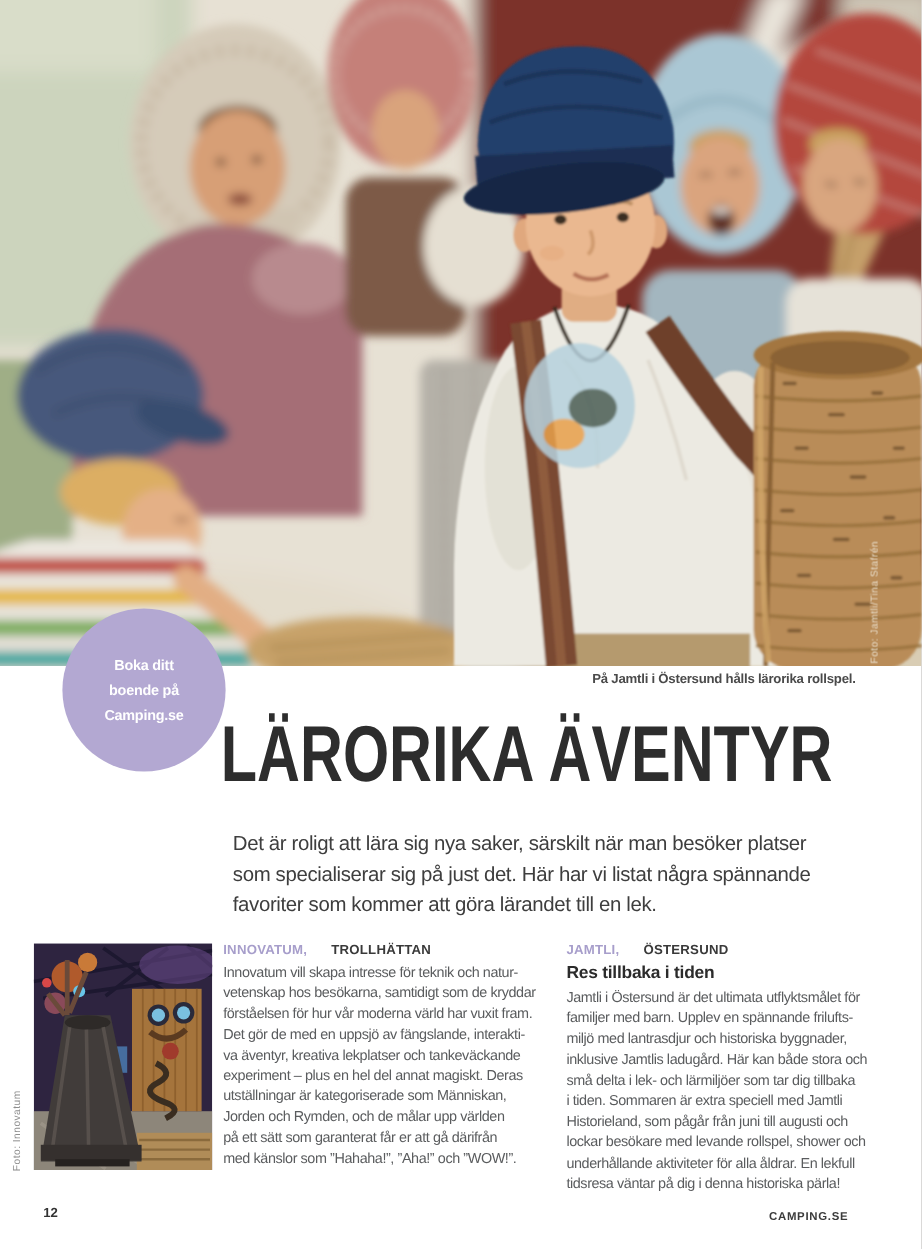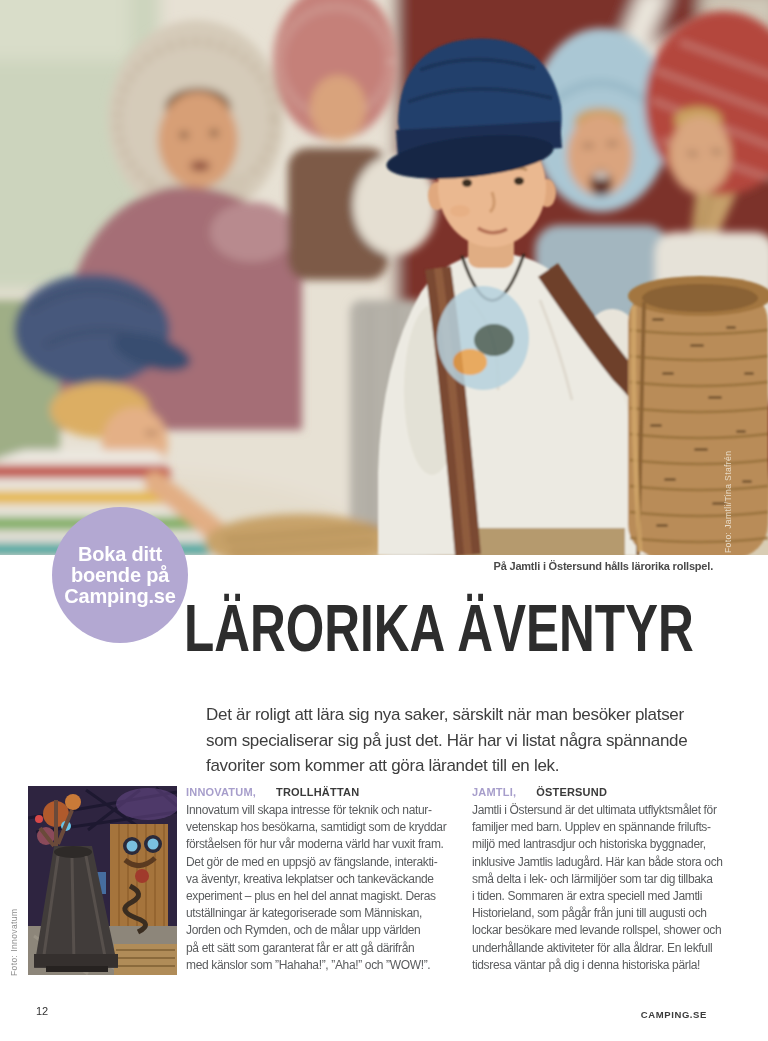--- a/index.html
+++ b/index.html
@@ -12,50 +12,50 @@
   .vcredit{
     writing-mode:vertical-rl;transform:rotate(180deg);
     font-size:8.5px;letter-spacing:.4px;white-space:nowrap;
   }
   .hero-credit{position:absolute;left:723px;top:408px;height:145px;color:rgba(238,230,214,.88);}
   .badge{
     position:absolute;left:52px;top:507px;width:136px;height:136px;border-radius:50%;
     background:#b3a8d2;display:flex;align-items:center;justify-content:center;
   }
   .badge-text{
-    color:#ffffff;font-weight:700;font-size:20px;line-height:21px;text-align:center;
+    color:#ffffff;font-weight:700;font-size:12px;line-height:21px;text-align:center;
     white-space:pre-line;letter-spacing:-.2px;
   }
   .caption{
     position:absolute;right:55px;top:560px;font-size:11px;font-weight:700;color:#4a4a4a;
     letter-spacing:-.2px;
   }
   .headline{
     position:absolute;left:184px;top:595px;margin:0;font-size:66px;line-height:66px;
     font-weight:700;color:#2d2d2d;letter-spacing:0;white-space:nowrap;
     transform:scaleX(.75);transform-origin:left top;
   }
   .intro{
-    position:absolute;left:190px;top:686px;margin:16px;font-size:17px;line-height:25.5px;
+    position:absolute;left:190px;top:686px;margin:4px;font-size:17px;line-height:25.5px;
     color:#3e3e3e;letter-spacing:-.3px;white-space:pre-line;width:max-content;
   }
   .figure{position:absolute;left:28px;top:786px;width:149px;height:189px;margin:0;overflow:hidden;}
   .fig-credit{position:absolute;left:9px;top:884px;height:92px;color:#8d8d8d;}
   .col{position:absolute;top:786px;width:max-content;}
   .col-left{left:186px;}
   .col-right{left:472px;}
   .kicker{font-size:11px;font-weight:700;letter-spacing:.2px;color:#3a3a3a;}
   .kicker .loc{color:#a79ecb;}
   .kicker .city{margin-left:20px;}
   .sec-title{margin:5px 0 0 0;font-size:14.5px;font-weight:700;color:#2b2b2b;letter-spacing:-.2px;}
   .sec-body{
     margin:4px 0 16px 0;font-size:12px;line-height:17.2px;color:#5a5c5e;letter-spacing:-.35px;
     white-space:pre-line;width:max-content;
   }
-  .pagenum{position:absolute;left:36px;top:1005px;font-size:11px;font-weight:400;color:#333333;}
+  .pagenum{position:absolute;left:36px;top:1005px;font-size:11px;font-weight:700;color:#333333;}
   .site{position:absolute;right:61px;top:1009px;font-size:9.5px;font-weight:700;letter-spacing:.6px;color:#3b3b3b;}
 </style>
 </head>
 <body>
 
 <div class="page">
 
   <div class="hero">
     <svg width="768" height="555" viewBox="0 0 768 555">
       <defs>
@@ -276,20 +276,21 @@
 utställningar är kategoriserade som Människan,
 Jorden och Rymden, och de målar upp världen
 på ett sätt som garanterat får er att gå därifrån
 med känslor som ”Hahaha!”, ”Aha!” och ”WOW!”.</p>
   </section>
 
   <section class="col col-right">
     <div class="kicker">
       <span class="loc">JAMTLI,</span><span class="city">ÖSTERSUND</span>
     </div>
+    <h3 class="sec-title">Res tillbaka i tiden</h3>
     <p class="sec-body">Jamtli i Östersund är det ultimata utflyktsmålet för
 familjer med barn. Upplev en spännande frilufts-
 miljö med lantrasdjur och historiska byggnader,
 inklusive Jamtlis ladugård. Här kan både stora och
 små delta i lek- och lärmiljöer som tar dig tillbaka
 i tiden. Sommaren är extra speciell med Jamtli
 Historieland, som pågår från juni till augusti och
 lockar besökare med levande rollspel, shower och
 underhållande aktiviteter för alla åldrar. En lekfull
 tidsresa väntar på dig i denna historiska pärla!</p>

